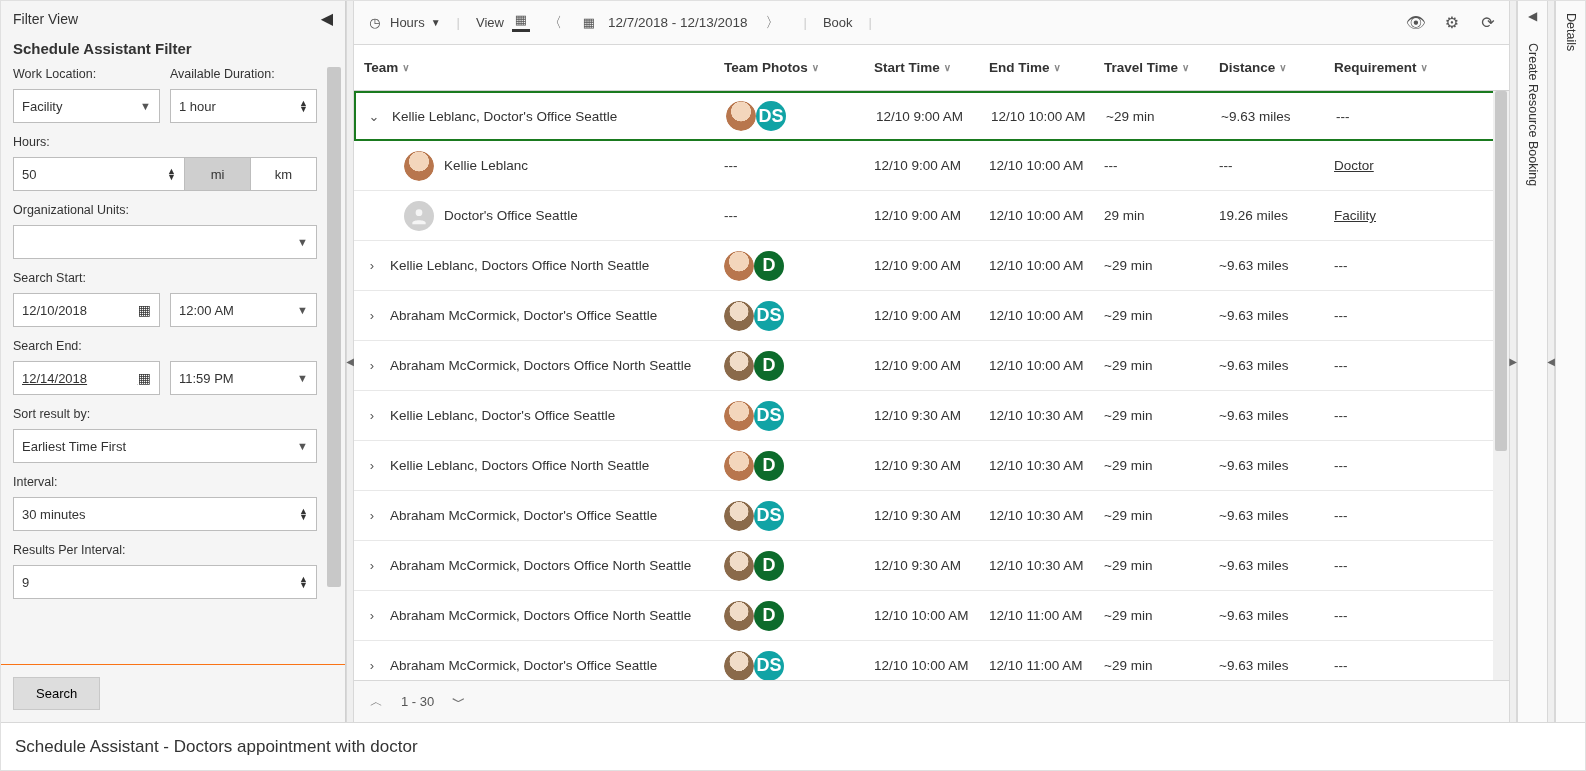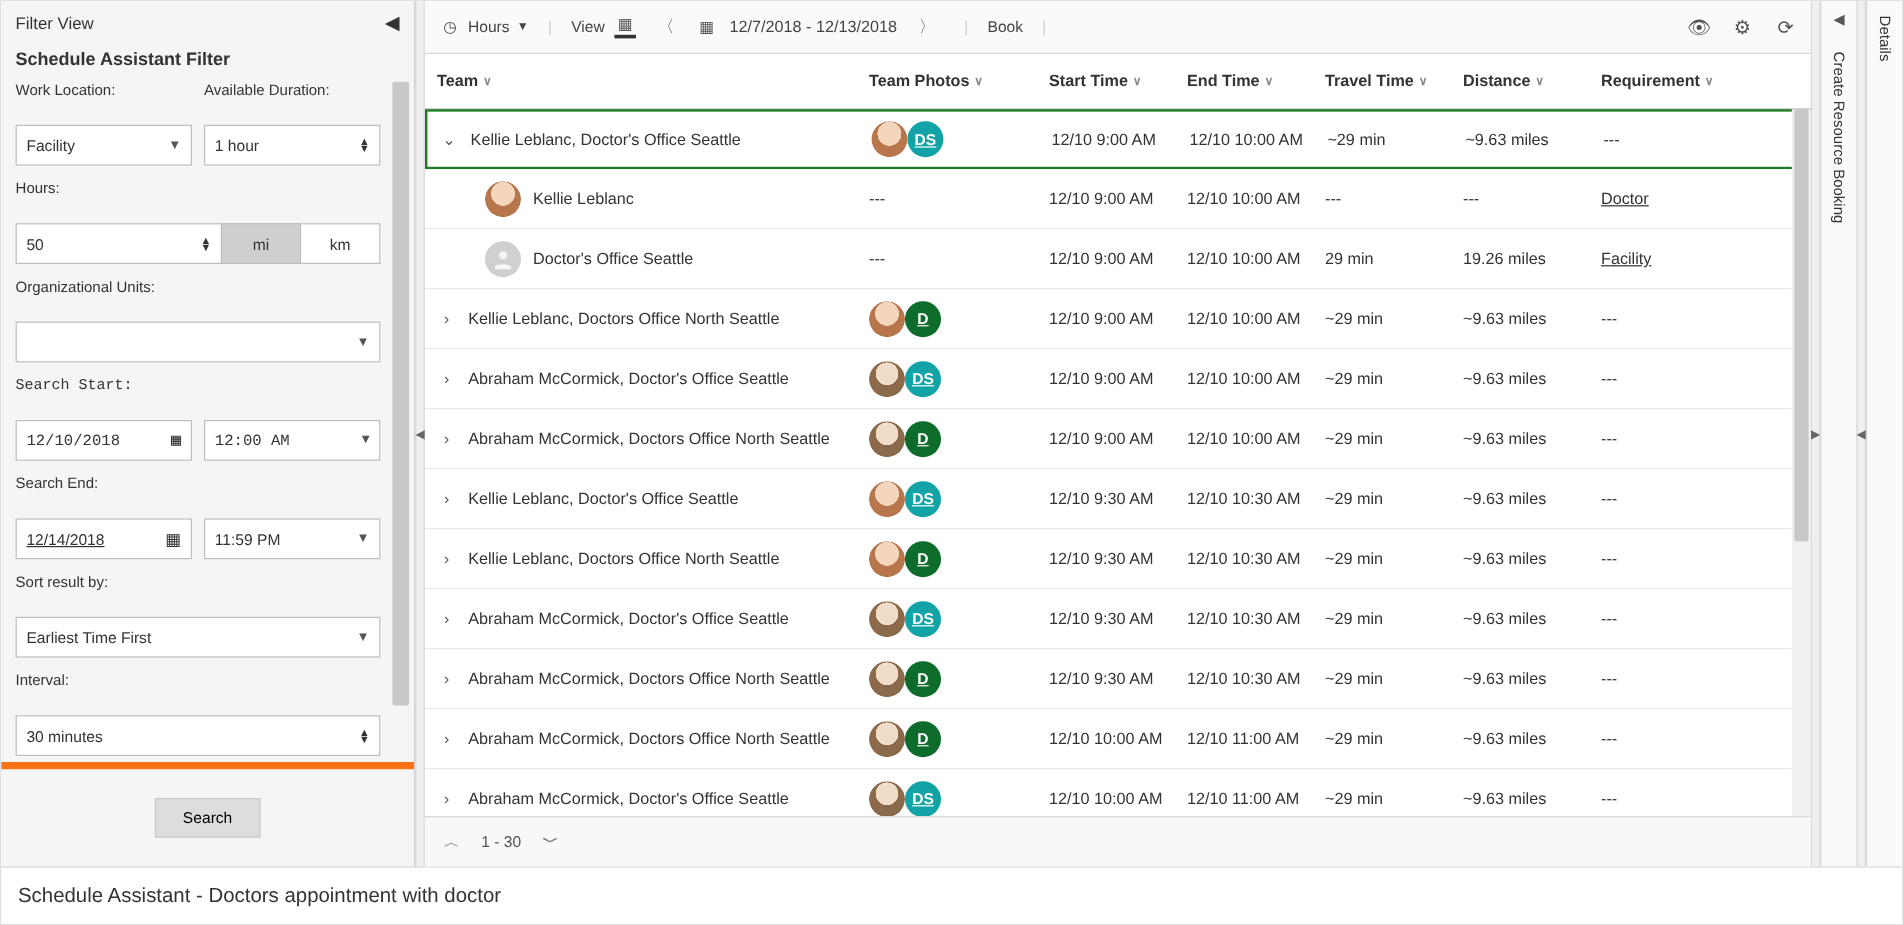--- a/index.html
+++ b/index.html
@@ -8,30 +8,30 @@
   .main-area{flex:1;display:flex;min-height:0;}
   
   .filter-panel{width:345px;background:#f5f5f5;display:flex;flex-direction:column;border-right:1px solid #d0d0d0;}
   .filter-header{display:flex;align-items:center;justify-content:space-between;padding:8px 12px 4px 12px;font-size:14px;}
   .filter-header .collapse{font-size:16px;cursor:pointer;user-select:none;}
   .filter-subheader{padding:8px 12px 10px 12px;font-weight:600;font-size:15px;}
   .filter-body{flex:1;overflow:hidden;position:relative;padding:0 28px 0 12px;}
   .filter-body .scrollbar{position:absolute;right:4px;top:0;width:14px;height:560px;background:transparent;}
   .filter-body .scrollbar .thumb{position:absolute;top:0;left:0;width:14px;height:520px;background:#c8c8c8;border-radius:2px;}
   .field-row{display:flex;gap:10px;margin-bottom:12px;}
-  .field{flex:1;display:flex;flex-direction:column;gap:22px;}
+  .field{flex:1;display:flex;flex-direction:column;gap:8px;}
   .field label{font-size:12.5px;color:#333;}
   .ctrl{height:34px;background:#fff;border:1px solid #bdbdbd;display:flex;align-items:center;padding:0 8px;justify-content:space-between;font-size:13px;}
   .ctrl .caret{font-size:11px;color:#555;}
   .ctrl .spinner{display:flex;flex-direction:column;line-height:6px;font-size:9px;color:#333;}
   .radius-row{display:flex;gap:0;margin-bottom:12px;}
   .radius-row .ctrl{flex:1;}
   .unit-btn{width:66px;height:34px;display:flex;align-items:center;justify-content:center;border:1px solid #bdbdbd;border-left:none;font-size:13px;background:#fff;cursor:pointer;}
   .unit-btn.active{background:#cfcfcf;}
-  .footer-btn-row{padding:24px 12px;display:flex;justify-content:center;background:#f5f5f5;border-top:6px solid #f97316;}
+  .footer-btn-row{padding:12px 12px;display:flex;justify-content:flex-start;background:#f5f5f5;border-top:1px solid #f97316;}
   .search-btn{background:#ddd;border:1px solid #c8c8c8;padding:8px 22px;font-size:13px;cursor:pointer;}
   
   .center{flex:1;display:flex;flex-direction:column;min-width:0;position:relative;}
   .splitter{width:8px;background:#efefef;border-left:1px solid #d8d8d8;border-right:1px solid #d8d8d8;display:flex;align-items:center;justify-content:center;cursor:col-resize;font-size:10px;color:#666;}
   
   .toolbar{height:44px;border-bottom:1px solid #d8d8d8;background:#fafafa;display:flex;align-items:center;padding:0 12px;gap:10px;font-size:13px;color:#444;}
   .toolbar .sep{color:#ccc;padding:0 6px;}
   .toolbar .ic{width:18px;height:18px;display:inline-flex;align-items:center;justify-content:center;color:#555;}
   .toolbar .hours{display:flex;align-items:center;gap:6px;cursor:pointer;}
   .toolbar .view-grid{display:flex;align-items:center;gap:8px;}
@@ -48,21 +48,21 @@
   .grid-header .h .sort-caret{font-size:10px;color:#888;}
   .grid-row{height:50px;border-bottom:1px solid #e8e8e8;padding-left:10px;background:#fff;font-size:13.5px;}
   .grid-row.selected{border:2px solid #1a7a1f;background:#fff;}
   .grid-row .team-cell{display:flex;align-items:center;gap:10px;}
   .grid-row .expand{width:16px;text-align:center;cursor:pointer;color:#555;font-size:13px;user-select:none;}
   .sub-row{background:#fff;border-bottom:1px solid #e8e8e8;}
   .sub-row .team-cell{padding-left:40px;}
   .avatar{width:30px;height:30px;border-radius:50%;display:inline-flex;align-items:center;justify-content:center;font-size:12px;font-weight:600;color:#fff;overflow:hidden;}
   .avatar.generic{background:#d0d0d0;}
   .avatar.generic svg{width:20px;height:20px;fill:#f5f5f5;}
-  .badge{width:30px;height:30px;border-radius:50%;display:inline-flex;align-items:center;justify-content:center;font-size:13px;font-weight:600;color:#fff;margin-left:-2px;text-decoration:underline;}
+  .badge{width:30px;height:30px;border-radius:50%;display:inline-flex;align-items:center;justify-content:center;font-size:18px;font-weight:600;color:#fff;margin-left:-2px;}
   .badge.ds{background:#11a3a5;}
   .badge.d{background:#0d6b2c;}
   .photos{display:flex;align-items:center;gap:2px;}
   .link{text-decoration:underline;cursor:pointer;}
   
   .grid-footer{height:42px;border-top:1px solid #d8d8d8;background:#f8f8f8;display:flex;align-items:center;gap:18px;padding:0 16px;font-size:13px;color:#555;}
   .grid-footer .ar{cursor:pointer;color:#777;}
   .right-vpanel{width:30px;border-left:1px solid #d8d8d8;background:#fafafa;display:flex;flex-direction:column;align-items:center;padding-top:8px;gap:16px;}
   .right-vpanel .vtab{writing-mode:vertical-rl;font-size:12.5px;color:#333;cursor:pointer;padding:4px 0;}
   .right-vpanel .collapse-ar{font-size:12px;color:#555;cursor:pointer;}
@@ -130,21 +130,21 @@
         </div>
 
         <div class="field" style="margin-bottom:12px;">
           <label>Organizational Units:</label>
           <div class="ctrl">
             <span></span>
             <span class="caret">▼</span>
           </div>
         </div>
 
-        <div class="field" style="margin-bottom:12px;font-family:Liberation Mono, monospace;">
+        <div class="field" style="margin-bottom:12px;">
           <label>Search Start:</label>
           <div class="field-row" style="margin-bottom:0;">
             <div class="ctrl" style="flex:1;">
               <span>12/10/2018</span>
               <span style="font-size:14px;">▦</span>
             </div>
             <div class="ctrl" style="flex:1;">
               <span>12:00 AM</span>
               <span class="caret">▼</span>
             </div>

